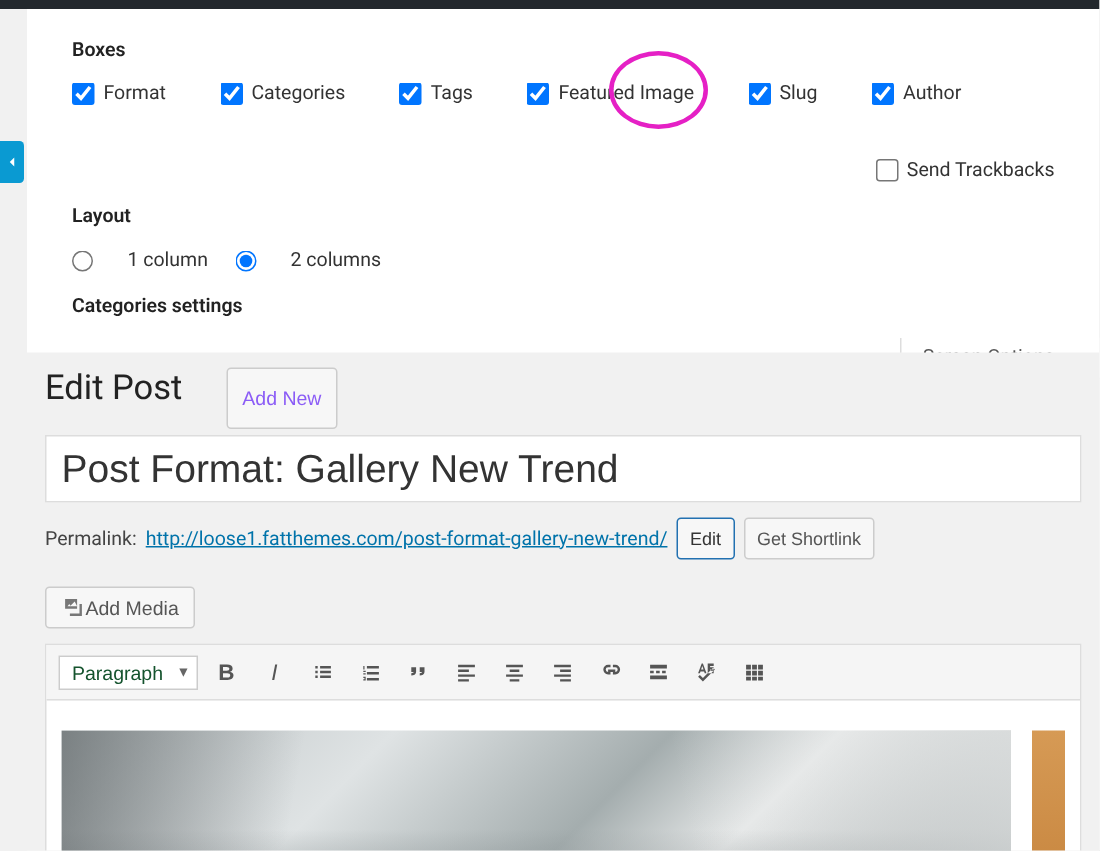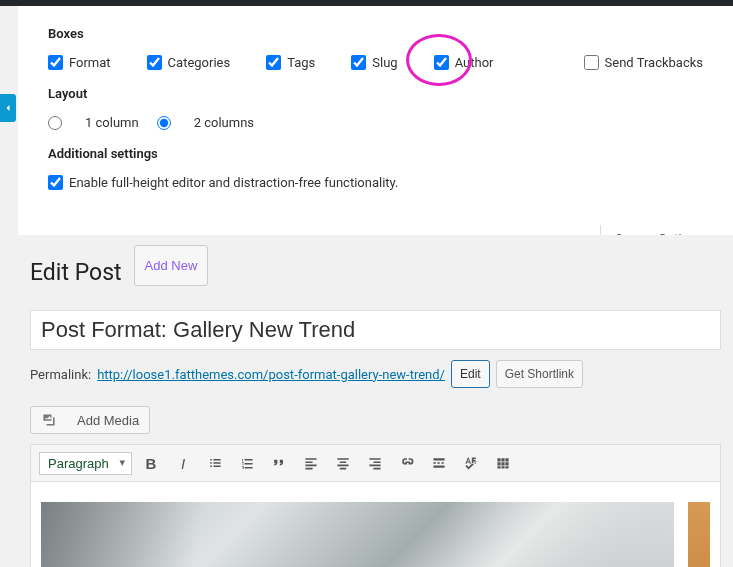--- a/index.html
+++ b/index.html
@@ -103,23 +103,23 @@
   .content {
     position: absolute;
     top: 235px;
     left: 18px;
     right: 0;
     padding: 10px 12px 0 12px;
     background: #f1f1f1;
   }
   .page-heading-row {
     display: flex;
-    align-items: flex-end;
-    gap: 12px;
-    margin-bottom: 24px;
+    align-items: flex-start;
+    gap: 29px;
+    margin-bottom: 4px;
   }
   .page-heading {
     font-size: 23px;
     font-weight: 400;
     color: #222;
   }
   .btn {
     background: #f7f7f7;
     border: 1px solid #ccc;
     border-radius: 3px;
@@ -132,21 +132,21 @@
     padding: 6px 8px;
     font-size: 12px;
     color: #555;
   }
   .btn-edit {
     border: 1px solid #2271b1;
     color: #333;
   }
   .title-input {
     width: 100%;
-    font-size: 22px;
+    font-size: 26px;
     padding: 6px 10px;
     border: 1px solid #ddd;
     background: #fff;
     color: #333;
     outline: none;
     margin-bottom: 10px;
   }
   .permalink-row {
     font-size: 13px;
     color: #444;
@@ -156,21 +156,21 @@
     gap: 6px;
     flex-wrap: wrap;
   }
   .permalink-row a {
     color: #0073aa;
     text-decoration: underline;
   }
   .media-btn {
     display: inline-flex;
     align-items: center;
-    gap: 20px;
+    gap: 0;
     background: #f7f7f7;
     border: 1px solid #ccc;
     border-radius: 3px;
     padding: 5px 10px;
     font-size: 13px;
     color: #555;
     cursor: pointer;
     margin-bottom: 10px;
   }
   .editor-box {
@@ -282,20 +282,24 @@
     <label>
       <input type="checkbox" checked="" style="">
       <span>Categories</span>
     </label>
     <label>
       <input type="checkbox" checked="" style="">
       <span>Tags</span>
     </label>
     <label>
       <input type="checkbox" checked="" style="">
+      <span>Featured Image</span>
+    </label>
+    <label>
+      <input type="checkbox" checked="" style="">
       <span>Slug</span>
     </label>
     <label>
       <input type="checkbox" checked="" style="">
       <span>Author</span>
     </label>
     <label style="margin-left:auto">
       <input type="checkbox" style="">
       <span>Send Trackbacks</span>
     </label>
@@ -307,28 +311,22 @@
     <label>
       <input type="radio" name="layout" style="">
       <span>1 column</span>
     </label>
     <label>
       <input type="radio" name="layout" checked="" style="">
       <span>2 columns</span>
     </label>
   </div>
 
-  <div class="section-h">Additional settings</div>
-
-  <div class="checkrow">
-    <label>
-      <input type="checkbox" checked="" style="">
-      <span>Enable full-height editor and distraction-free functionality.</span>
-    </label>
-  </div>
+  <div class="section-h">Categories settings</div>
+
 </div>
 
 <div class="screen-options-tab">
   <span>Screen Options</span>
   <span class="tri">▲</span>
 </div>
 
 <div class="content">
   <div class="page-heading-row">
     <div class="page-heading">Edit Post</div>

